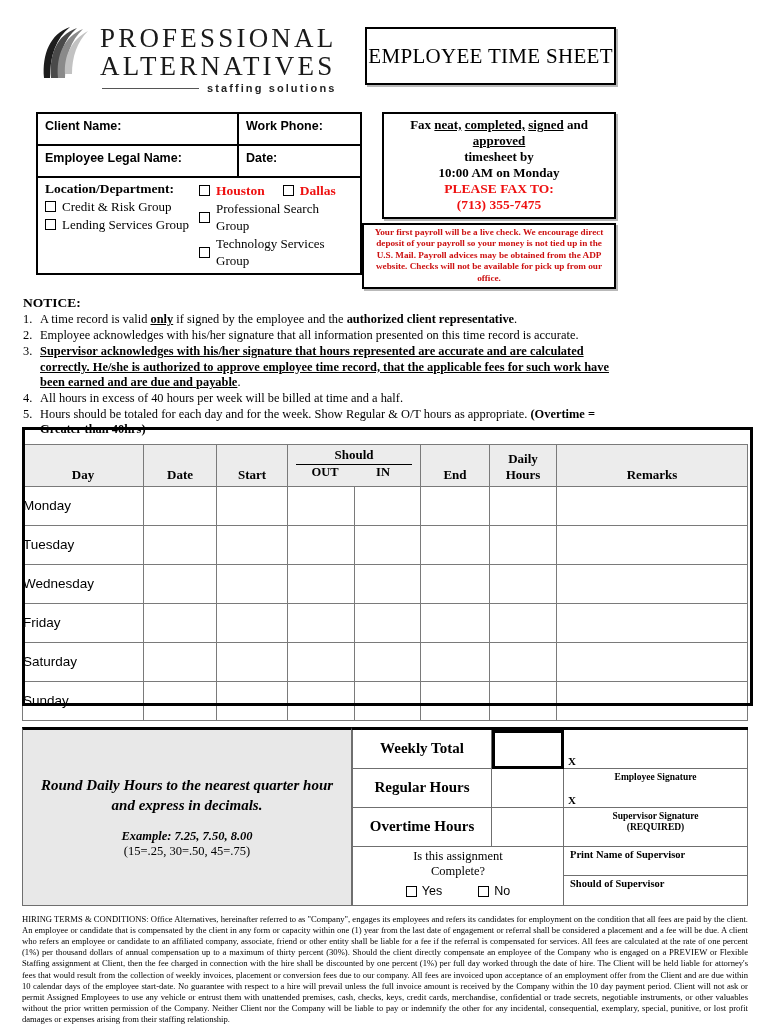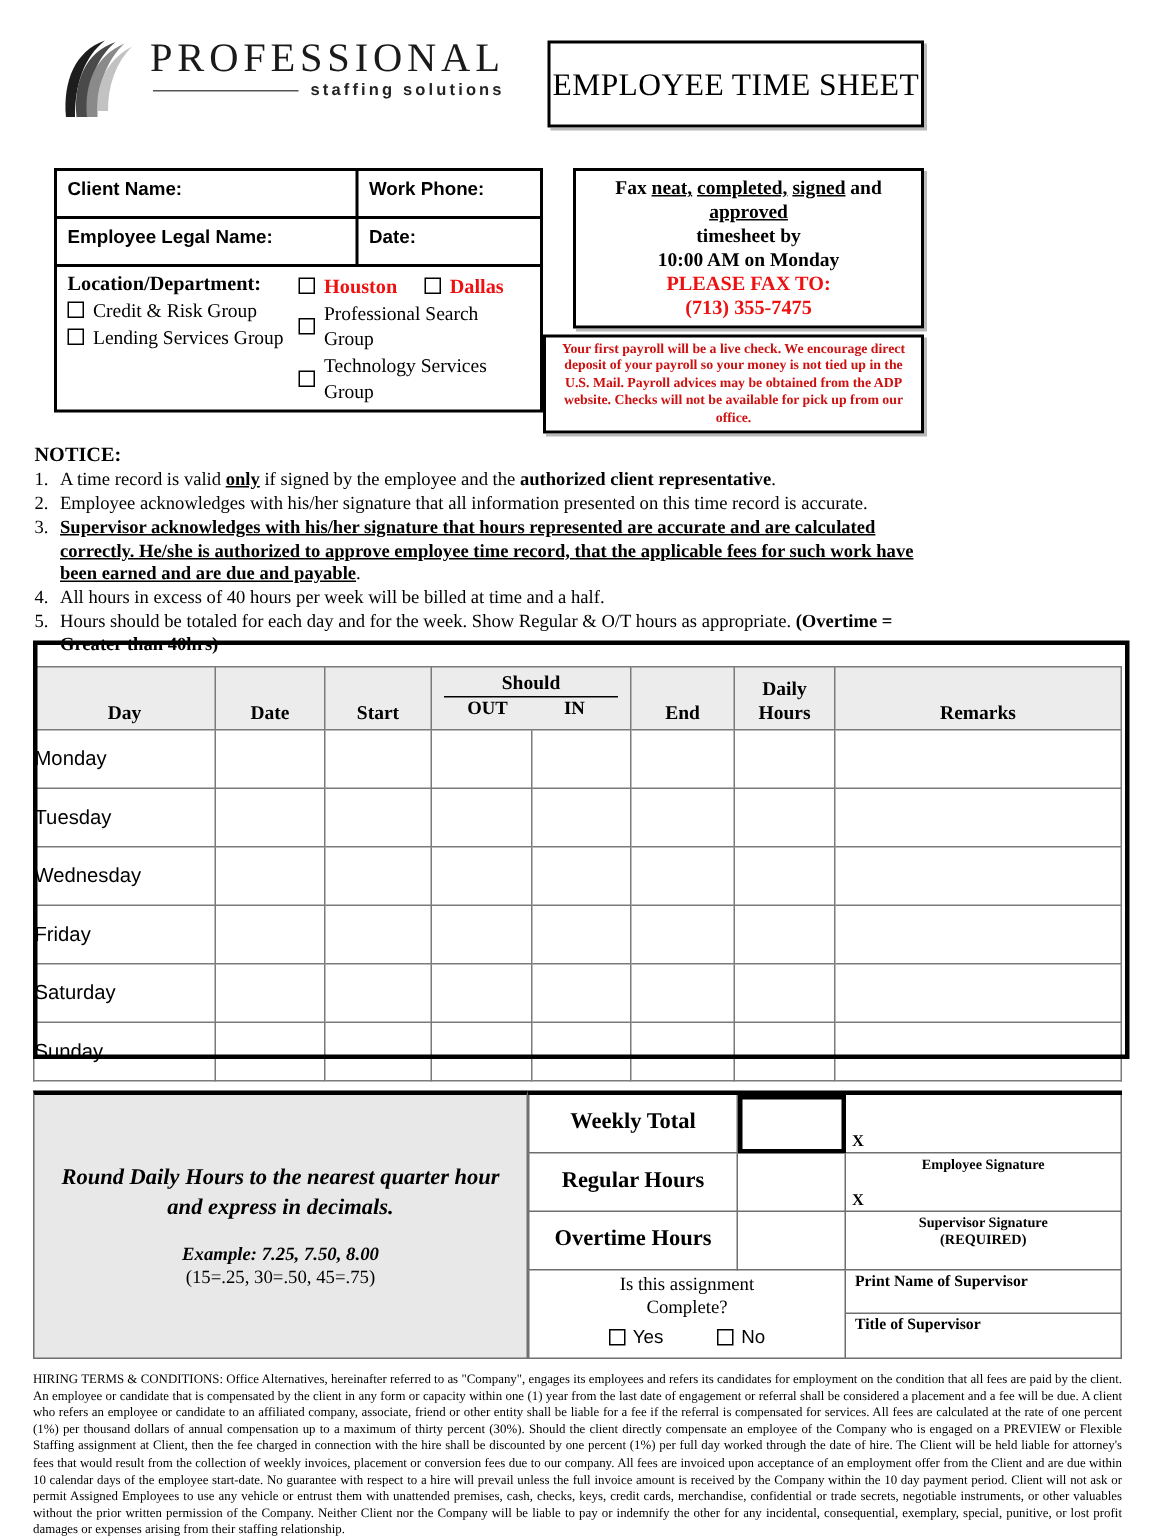--- a/index.html
+++ b/index.html
@@ -406,20 +406,21 @@
       <div class="logo-swoosh">
         <svg width="58" height="58" viewBox="0 0 58 58">
           <path d="M8 54 C6 30 14 10 34 3 C20 14 14 32 14 54 Z" fill="#1d1d1d"></path>
           <path d="M15 54 C13 30 21 11 41 4 C28 15 22 32 22 54 Z" fill="#4a4a4a"></path>
           <path d="M22 54 C20 31 28 13 47 5 C35 16 29 33 29 54 Z" fill="#8a8a8a"></path>
           <path d="M29 50 C28 32 35 16 52 7 C41 18 36 33 36 50 Z" fill="#c2c2c2"></path>
         </svg>
       </div>
       <div class="logo-text">
         <div class="logo-line1">PROFESSIONAL</div>
+        <div class="logo-line2">ALTERNATIVES</div>
         <div class="logo-tag-row">
           <div class="logo-rule"></div>
           <div class="logo-tagline">staffing solutions</div>
         </div>
       </div>
     </div>
     <div class="title-box">
       <div class="title-text">EMPLOYEE TIME SHEET</div>
     </div>
   </div>
@@ -656,21 +657,21 @@
               <span class="cbx"></span>
               <span>No</span>
             </span>
           </div>
         </div>
         <div class="sup-col">
           <div class="sup-field">
             <span>Print Name of Supervisor</span>
           </div>
           <div class="sup-field">
-            <span>Title of Supervisor</span>
+            <span>Should of Supervisor</span>
           </div>
         </div>
       </div>
     </div>
   </div>
 
   <div class="terms">HIRING TERMS &amp; CONDITIONS: Office Alternatives, hereinafter referred to as "Company", engages its employees and refers its candidates for employment on the condition that all fees are paid by the client. An employee or candidate that is compensated by the client in any form or capacity within one (1) year from the last date of engagement or referral shall be considered a placement and a fee will be due. A client who refers an employee or candidate to an affiliated company, associate, friend or other entity shall be liable for a fee if the referral is compensated for services. All fees are calculated at the rate of one percent (1%) per thousand dollars of annual compensation up to a maximum of thirty percent (30%). Should the client directly compensate an employee of the Company who is engaged on a PREVIEW or Flexible Staffing assignment at Client, then the fee charged in connection with the hire shall be discounted by one percent (1%) per full day worked through the date of hire. The Client will be held liable for attorney's fees that would result from the collection of weekly invoices, placement or conversion fees due to our company.  All fees are invoiced upon acceptance of an employment offer from the Client and are due within 10 calendar days of the employee start-date. No guarantee with respect to a hire will prevail unless the full invoice amount is received by the Company within the 10 day payment period.  Client will not ask or permit Assigned Employees to use any vehicle or entrust them with unattended premises, cash, checks, keys, credit cards, merchandise, confidential or trade secrets, negotiable instruments, or other valuables without the prior written permission of the Company.  Neither Client nor the Company will be liable to pay or indemnify the other for any incidental, consequential, exemplary, special, punitive, or lost profit damages or expenses arising from their staffing relationship.</div>
 
   <div class="footer">
     <span>credit and risk group</span>

